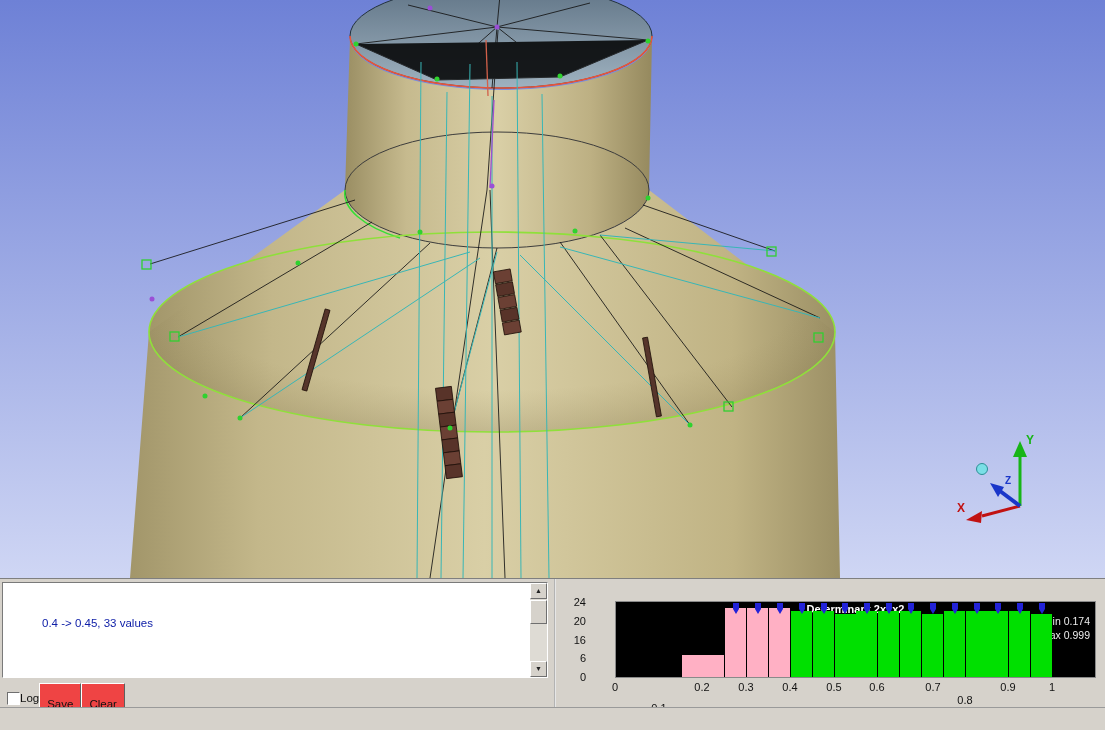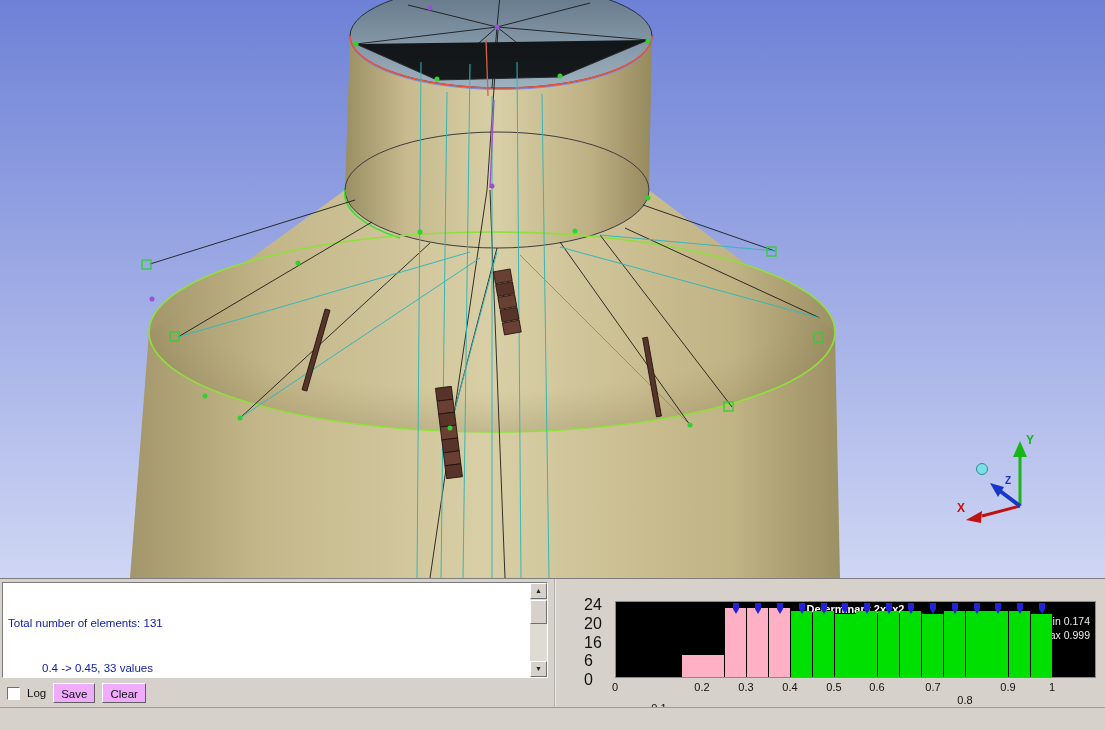--- a/index.html
+++ b/index.html
@@ -27,38 +27,38 @@
   .msg-blank { height:15px; }
 
   .scrollbar { position:absolute; right:0; top:0; bottom:0; width:17px; background:#dedbd4; }
   .scroll-btn { position:absolute; left:0; width:17px; height:16px; background:#d6d2cb;
                 border:1px solid; border-color:#ffffff #6f6f6f #6f6f6f #ffffff;
                 font-size:7px; text-align:center; line-height:14px; color:#222; cursor:default; }
   .scroll-up { top:0; } .scroll-down { bottom:0; }
   .scroll-thumb { position:absolute; left:0; top:17px; width:17px; height:24px; background:#d6d2cb;
                   border:1px solid; border-color:#ffffff #6f6f6f #6f6f6f #ffffff; }
 
-  .controls { position:absolute; left:7px; top:104px; display:flex; align-items:center; gap:7px; font-size:11.5px; color:#111; }
+  .controls { position:absolute; left:7px; top:104px; display:flex; align-items:center; font-size:11.5px; color:#111; }
   .checkbox { display:inline-block; width:13px; height:13px; background:#fff;
               border:1px solid; border-color:#6f6f6f #ffffff #ffffff #6f6f6f; }
-  button.win { font-size:11.5px; font-family:"Liberation Sans",sans-serif; color:#111; background:#f0abfc;
-               border:1px solid; border-color:#ffffff #5f5f5f #5f5f5f #ffffff; padding:4px 7px; height:20px; }
+  button.win { font-size:11.5px; font-family:"Liberation Sans",sans-serif; color:#111; background:#ef4444;
+               border:1px solid; border-color:#ffffff #5f5f5f #5f5f5f #ffffff; padding:14px 7px; height:20px; }
 
   
   .hist { position:absolute; left:0; top:0; right:0; bottom:0; }
   .hist-plot { position:absolute; left:615px; top:22px; width:481px; height:77px;
                background:#000; border:1px solid #8a8a8a; overflow:hidden; }
   .bar { position:absolute; bottom:0; }
   .marker { position:absolute; top:1px; width:6px; height:11px;
             clip-path:polygon(0 0,100% 0,100% 55%,50% 100%,0 55%); }
   .hist-title { position:absolute; left:0; right:0; top:1px; text-align:center; color:#fff;
                 font-size:11px; font-weight:bold; }
   .hist-min { position:absolute; right:5px; top:13px; color:#ececec; font-size:10.5px; }
   .hist-max { position:absolute; right:5px; top:27px; color:#ececec; font-size:10.5px; }
-  .ytick { position:absolute; left:584px; width:26px; text-align:left; font-size:16px; color:#111; }
+  .ytick { position:absolute; left:560px; width:26px; text-align:right; font-size:11px; color:#111; }
   .xtick { position:absolute; top:102px; width:30px; text-align:center; font-size:11px; color:#111; }
 
   
   .status { position:absolute; left:0; top:707px; width:1105px; height:23px;
             background:#d6d2cb; border-top:1px solid #9a9a9a; }
 </style>
 </head>
 <body>
 
 <div class="viewport">
@@ -219,21 +219,20 @@
       <circle cx="982" cy="469" r="5.5" fill="#7adfe6" stroke="#2d8f96"></circle>
     </g>
   </svg>
 
 </div>
 
 <div class="bottom">
 
   <div class="msgbox">
     <div class="msg-lines">
-      <div>Total number of elements: 131</div>
       <div class="msg-indent">0.4 -&gt; 0.45, 33 values</div>
       <div class="msg-blank"></div>
       
     </div>
     <div class="scrollbar">
       <div class="scroll-btn scroll-up">▲</div>
       <div class="scroll-thumb"></div>
       <div class="scroll-btn scroll-down">▼</div>
     </div>
   </div>

